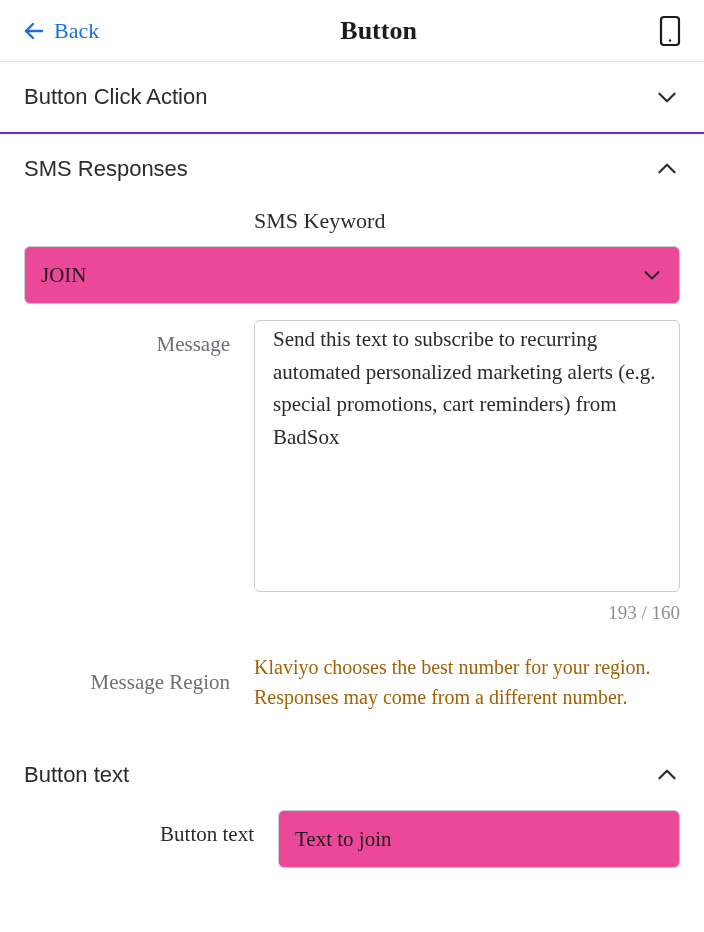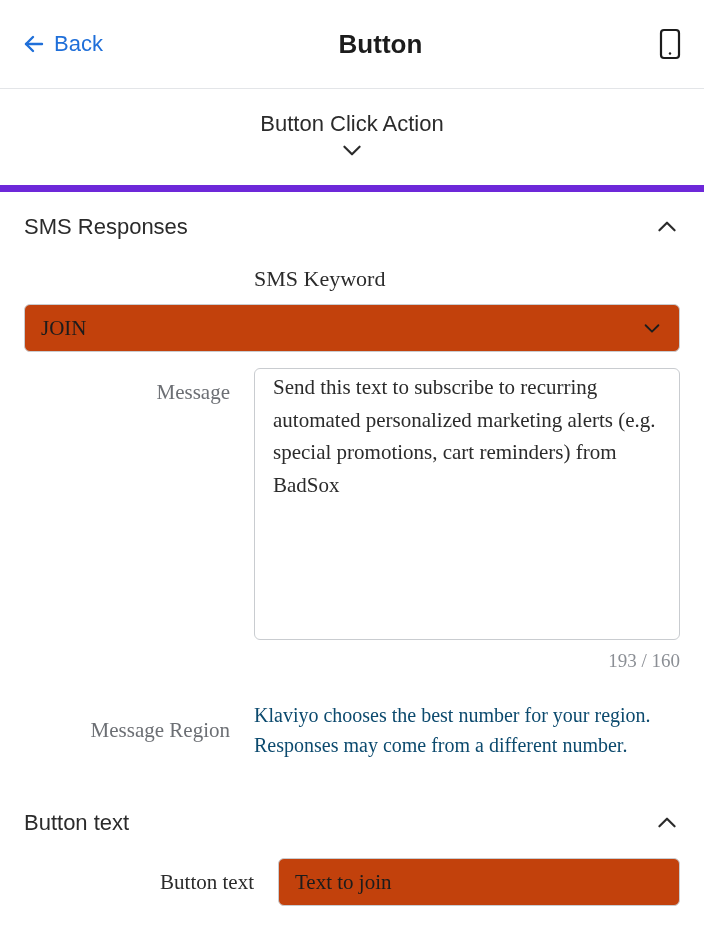--- a/index.html
+++ b/index.html
@@ -7,23 +7,24 @@
     width: 704px;
     height: 932px;
     font-family: -apple-system, BlinkMacSystemFont, "Segoe UI", Helvetica, Arial, sans-serif;
     background: #fff;
     color: #222;
   }
   .topbar {
     display: flex;
     align-items: center;
     justify-content: space-between;
-    height: 89px;
+    height: 62px;
     padding: 0 22px;
     border-bottom: 1px solid #e3e5e8;
+    font-family: Liberation Serif, serif;
   }
   .back-group {
     display: flex;
     align-items: center;
     gap: 8px;
     color: #1f6fd9;
     font-size: 22px;
     cursor: pointer;
   }
   .back-arrow svg { display: block; }
@@ -36,21 +37,21 @@
   .device-icon svg { display: block; }
   .section-header {
     display: flex;
     align-items: center;
     justify-content: space-between;
     padding: 22px 24px;
     font-size: 22px;
     color: #2b2b2b;
     cursor: pointer;
   }
-  .section-header.collapsed-bottom { border-bottom: 7px solid #6d28d9; flex-direction: column; }
+  .section-header.collapsed-bottom { border-bottom: 2px solid #6d28d9; }
   .chev svg { display: block; }
   .section-body {
     padding: 0 24px 20px 24px;
     font-family: Liberation Serif, serif;
   }
   .subhead {
     font-size: 22px;
     color: #2b2b2b;
     margin-left: 230px;
     margin-bottom: 12px;
@@ -66,24 +67,24 @@
     width: 206px;
     text-align: right;
     font-size: 21px;
     color: #6c6f74;
     padding-top: 12px;
   }
   .row .label.dark { color: #2b2b2b; }
   .row .control { flex: 1; min-width: 0; }
   .select-like, .text-input {
     width: 100%;
-    height: 48px;
+    height: 58px;
     border: 1px solid #c9ccd0;
     border-radius: 6px;
-    background: #c2410c;
+    background: #ec4899;
     display: flex;
     align-items: center;
     justify-content: space-between;
     padding: 0 16px;
     font-size: 21px;
     color: #1c1c1c;
     cursor: pointer;
   }
   .text-input { cursor: text; justify-content: flex-start; }
   .textarea-like {
@@ -100,21 +101,21 @@
   }
   .char-count {
     text-align: right;
     font-size: 19px;
     color: #8b8f95;
     margin-top: 10px;
   }
   .helper {
     font-size: 20px;
     line-height: 1.5;
-    color: #0c4a6e;
+    color: #a16207;
     margin-top: 12px;
   }
 </style>
 </head>
 <body>
 
 <div class="topbar">
   <div class="back-group">
     <span class="back-arrow">
       <svg width="24" height="24" viewBox="0 0 24 24" fill="none" stroke="#1f6fd9" stroke-width="2.4" stroke-linecap="round" stroke-linejoin="round">

